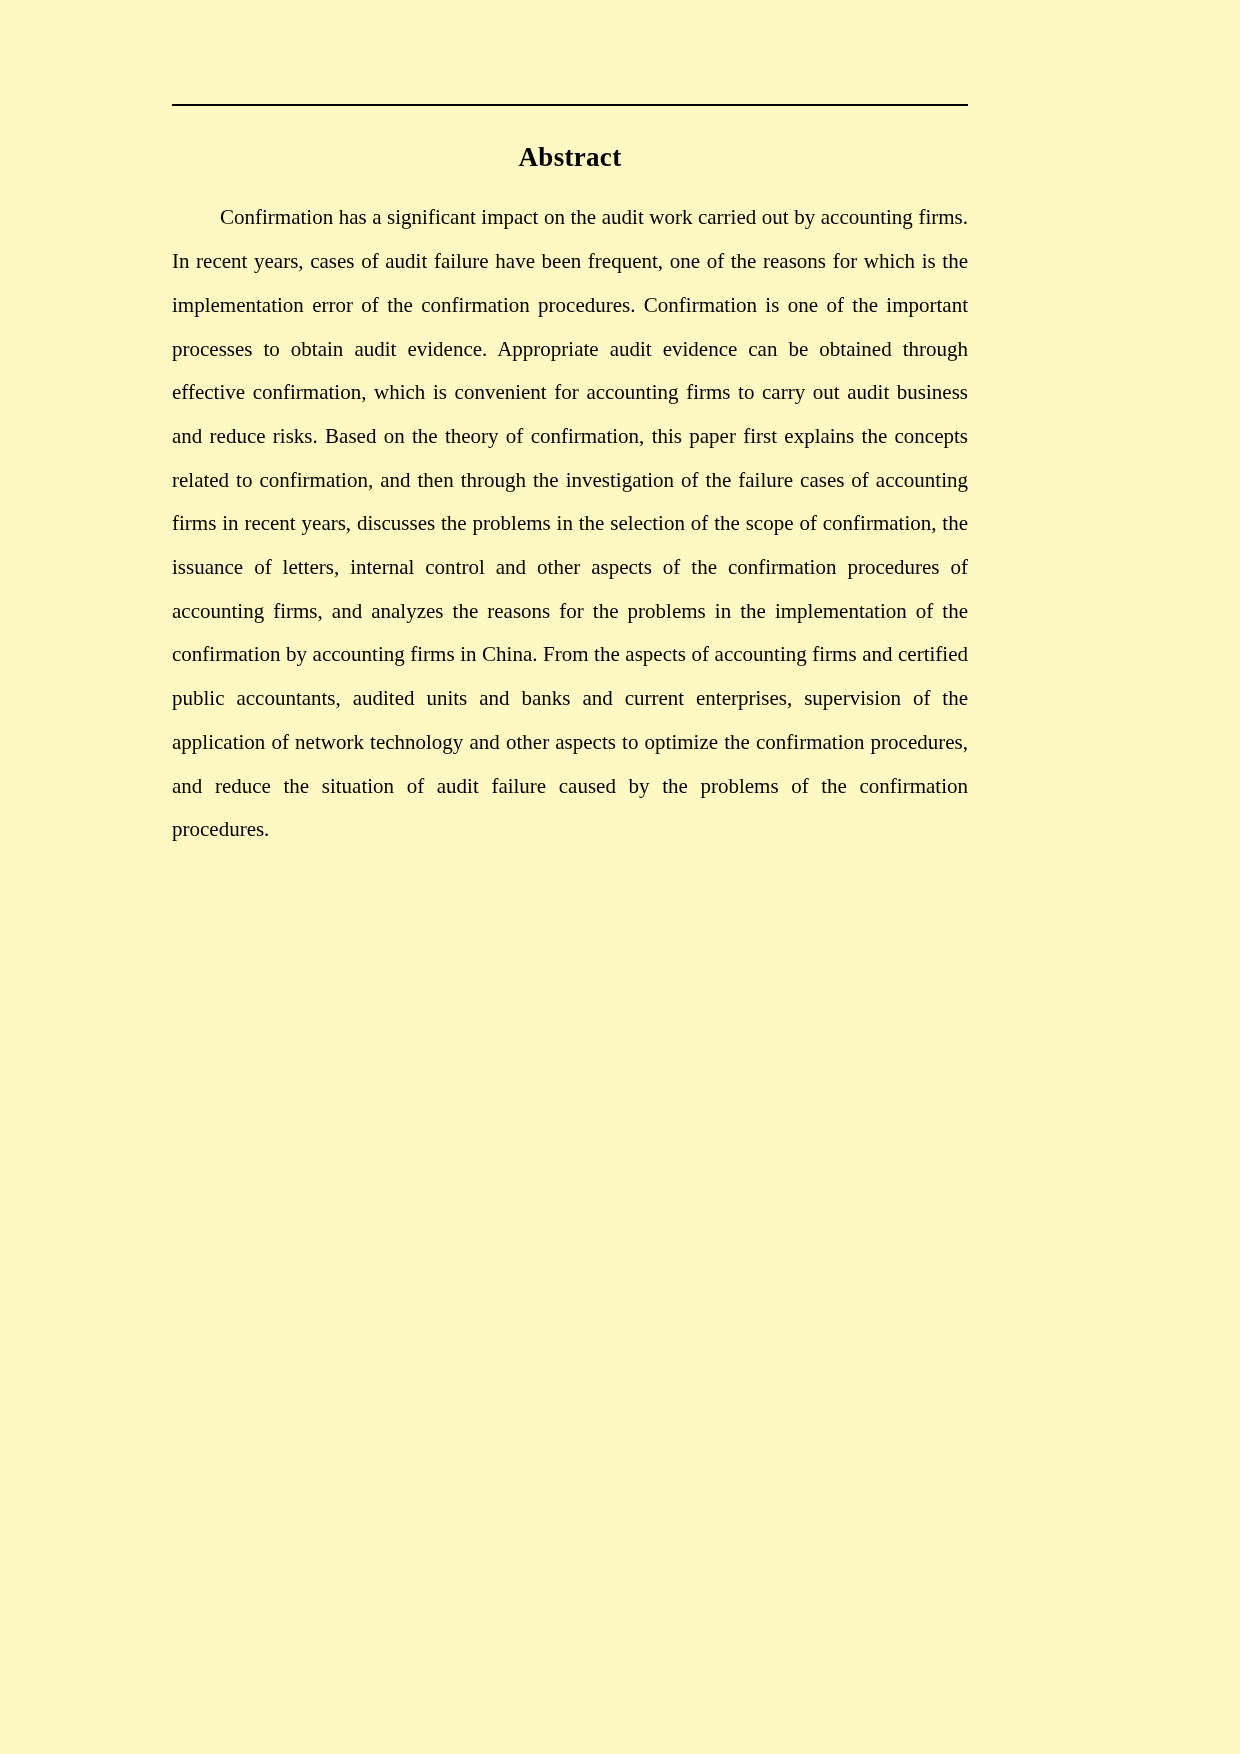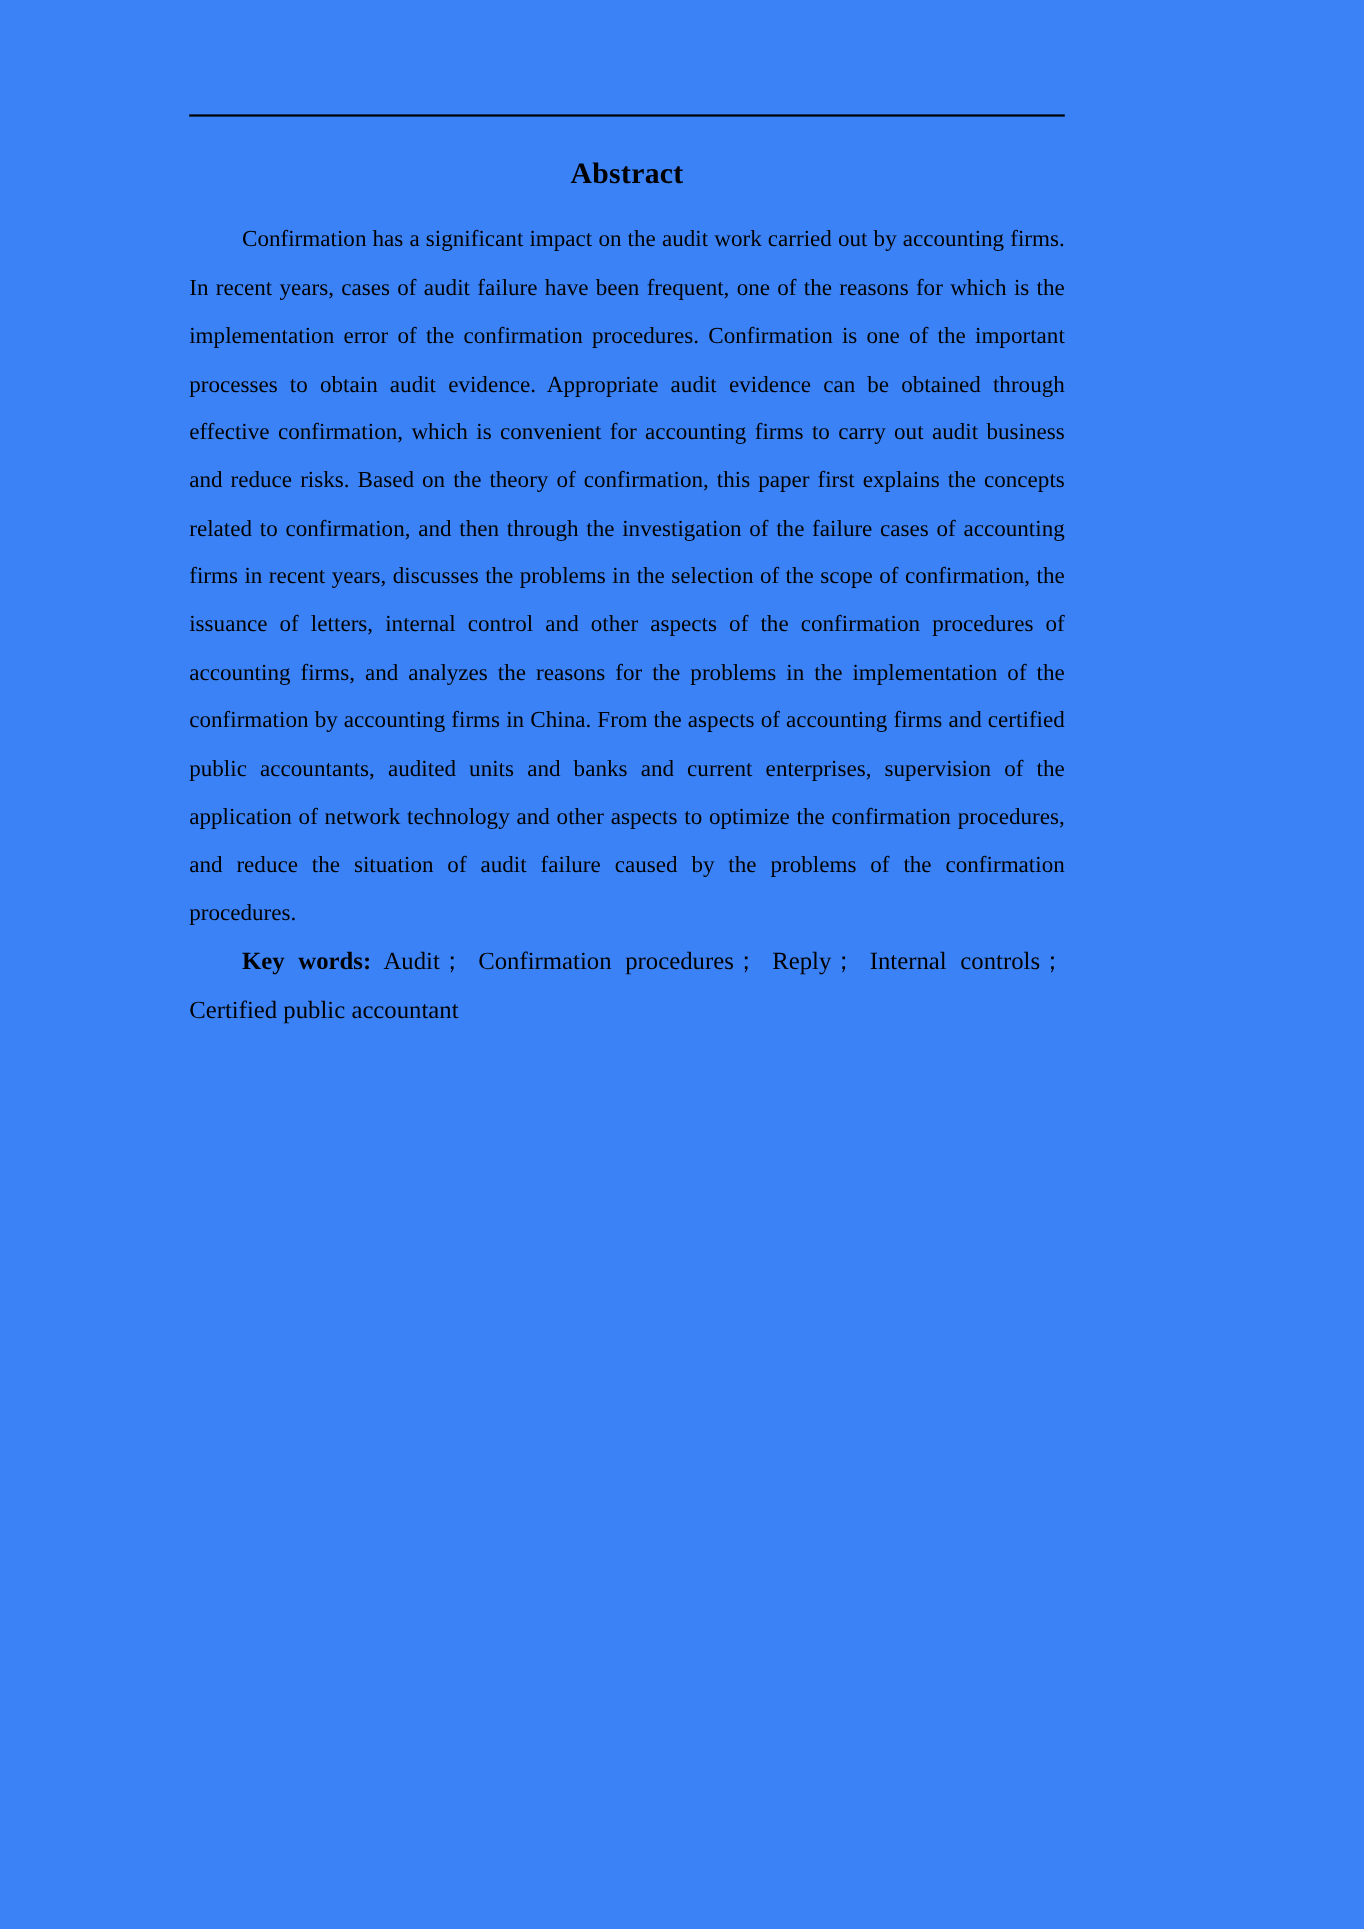--- a/index.html
+++ b/index.html
@@ -8,21 +8,21 @@
     background: #ffffff;
   }
   body {
     font-family: "Liberation Serif", "DejaVu Serif", serif;
     color: #000000;
   }
   .page {
     position: relative;
     width: 1240px;
     height: 1754px;
-    background: #3b82f6;
+    background: #fef9c3;
     box-sizing: border-box;
     overflow: hidden;
   }
   .content {
     position: absolute;
     left: 172px;
     top: 104px;
     width: 796px;
   }
   .header-rule {
@@ -66,17 +66,16 @@
 <div class="page">
 
   <div class="content">
 
     <div class="header-rule"></div>
 
     <h1 class="abstract-title">Abstract</h1>
 
     <p class="abstract-body">Confirmation has a significant impact on the audit work carried out by accounting firms. In recent years, cases of audit failure have been frequent, one of the reasons for which is the implementation error of the confirmation procedures. Confirmation is one of the important processes to obtain audit evidence. Appropriate audit evidence can be obtained through effective confirmation, which is convenient for accounting firms to carry out audit business and reduce risks. Based on the theory of confirmation, this paper first explains the concepts related to confirmation, and then through the investigation of the failure cases of accounting firms in recent years, discusses the problems in the selection of the scope of confirmation, the issuance of letters, internal control and other aspects of the confirmation procedures of accounting firms, and analyzes the reasons for the problems in the implementation of the confirmation by accounting firms in China. From the aspects of accounting firms and certified public accountants, audited units and banks and current enterprises, supervision of the application of network technology and other aspects to optimize the confirmation procedures, and reduce the situation of audit failure caused by the problems of the confirmation procedures.</p>
 
-    <p class="keywords"><span class="keywords-label">Key words:</span><span id="keywords-values"> Audit； Confirmation procedures； Reply； Internal controls； Certified public accountant</span></p>
 
   </div>
 
 </div>
 
 </body></html>

